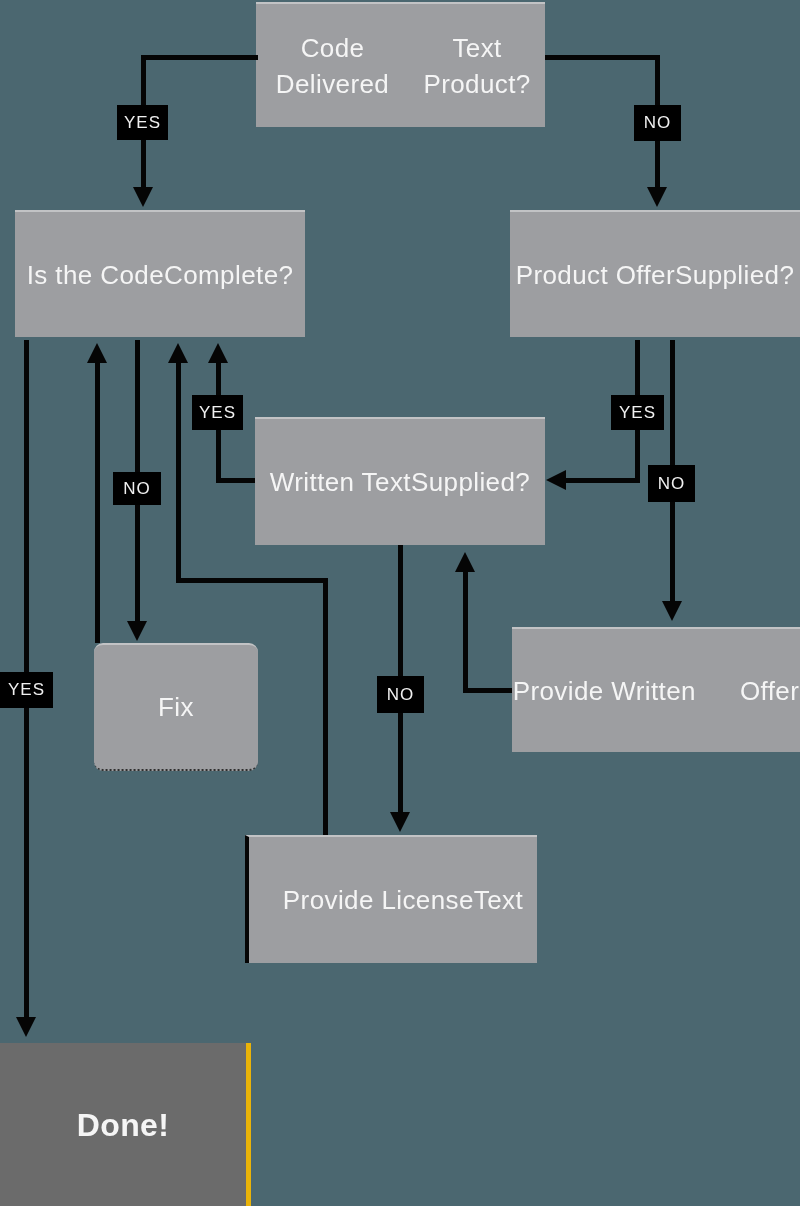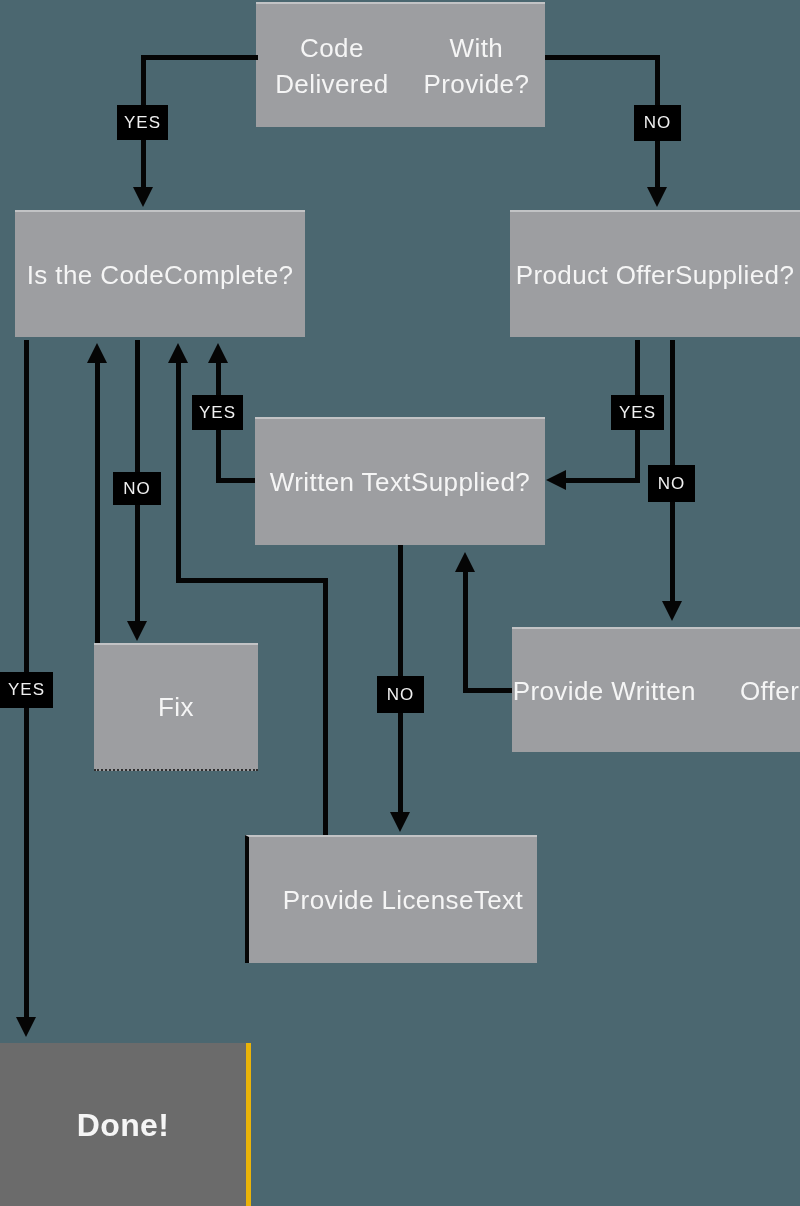--- a/index.html
+++ b/index.html
@@ -67,39 +67,39 @@
     z-index:5;
   }
 </style>
 </head>
 <body>
 
 <div class="canvas">
 
   <div class="node" style="left:256px;top:2px;width:289px;height:125px;">
     <span>Code Delivered</span>
-    <span>With Provide?</span>
+    <span>Text Product?</span>
   </div>
 
   <div class="node" style="left:15px;top:210px;width:290px;height:127px;">
     <span>Is the Code</span>
     <span>Complete?</span>
   </div>
 
   <div class="node" style="left:510px;top:210px;width:290px;height:127px;">
     <span>Product Offer</span>
     <span>Supplied?</span>
   </div>
 
   <div class="node" style="left:255px;top:417px;width:290px;height:128px;">
     <span>Written Text</span>
     <span>Supplied?</span>
   </div>
 
-  <div class="node fix-style" style="left:94px;top:643px;width:164px;height:128px;">
+  <div class="node fix-style" style="left:94px;top:643px;width:164px;height:128px;border-radius:9px;">
     <span>Fix</span>
   </div>
 
   <div class="node" style="left:512px;top:627px;width:288px;height:125px;gap:44px;">
     <span>Provide Written</span>
     <span>Offer</span>
   </div>
 
   <div class="node plt-style" style="left:245px;top:835px;width:292px;height:128px;">
     <span>Provide License</span>

